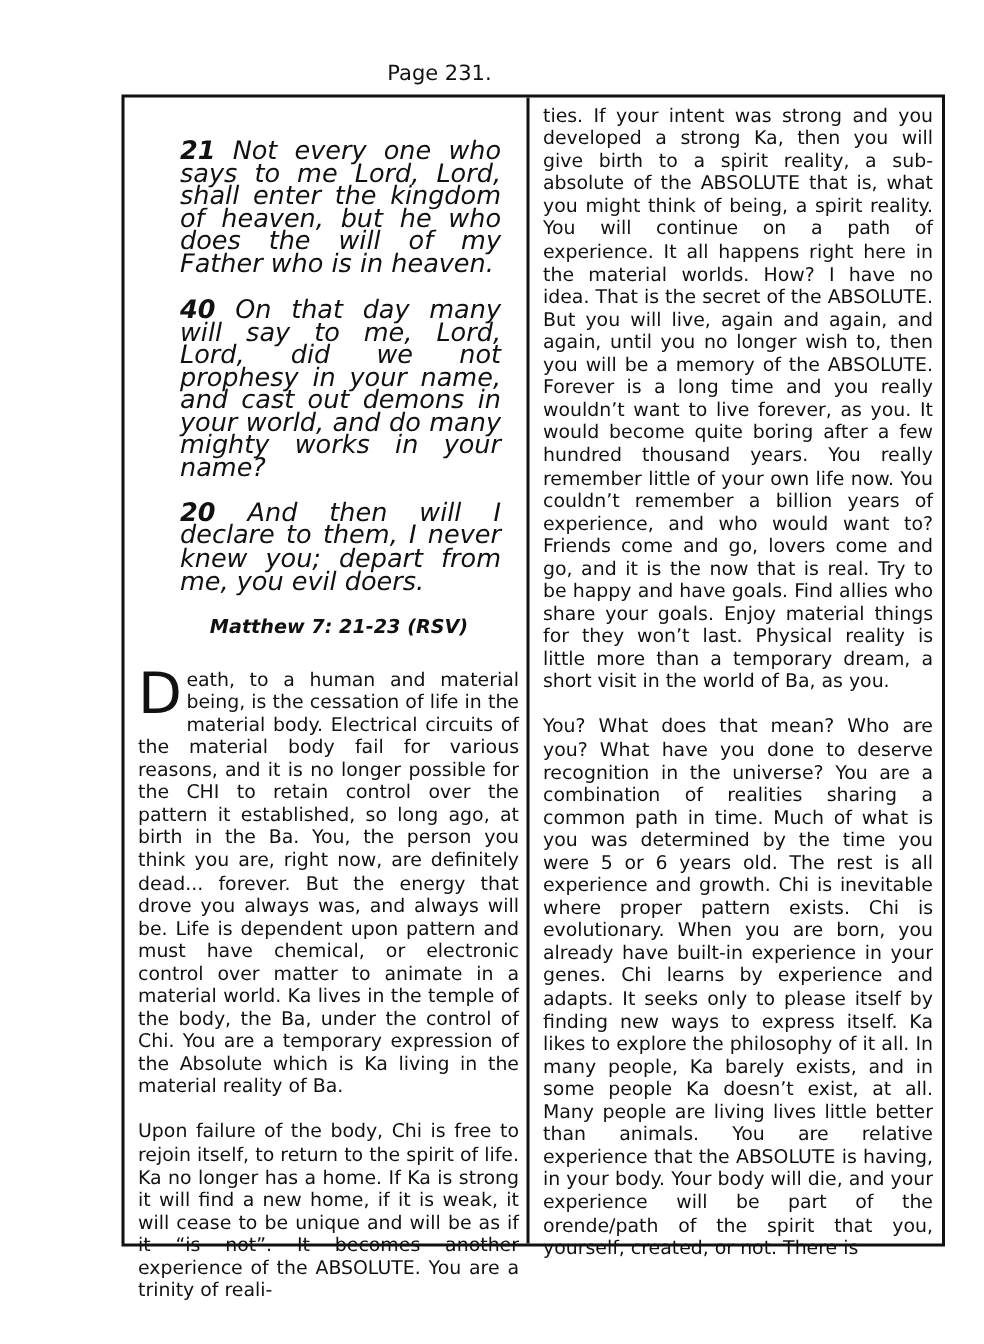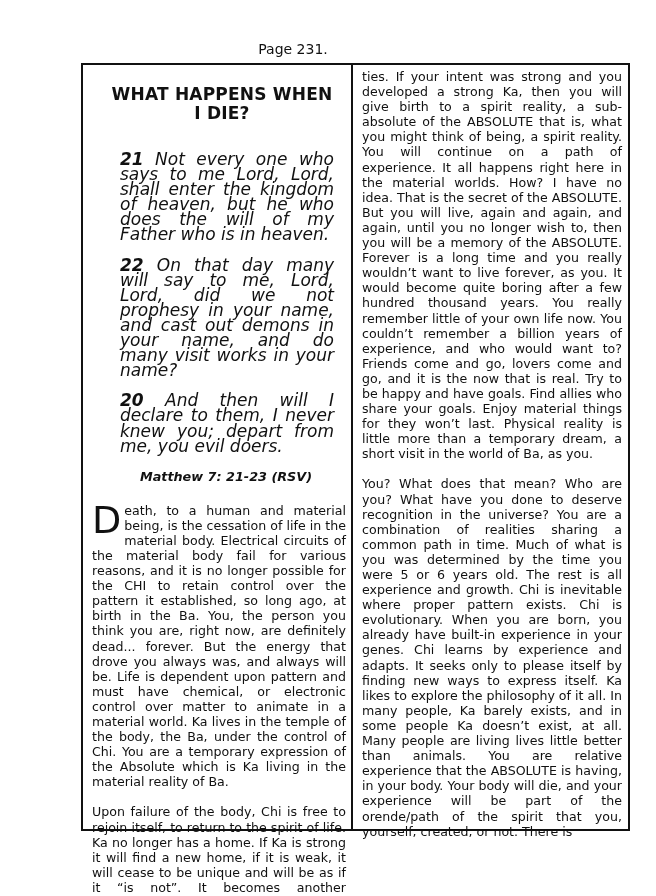--- a/index.html
+++ b/index.html
@@ -116,25 +116,24 @@
 </style>
 </head>
 <body>
 
 <div class="page-label">Page 231.</div>
 
 <div class="frame">
   <div class="divider"></div>
 
   <div class="col col-left">
-    <h1 class="title">WHAT HAPPENS WHEN I DIE?</h1>
 
     <div class="verses">
       <p class="verse"><span class="verse-num">21</span><span> Not every one who says to me Lord, Lord, shall enter the kingdom of heaven, but he who does the will of my Father who is in heaven.</span></p>
-      <p class="verse"><span class="verse-num">22</span><span> On that day many will say to me, Lord, Lord, did we not prophesy in your name, and cast out demons in your name, and do many visit works in your name?</span></p>
+      <p class="verse"><span class="verse-num">40</span><span> On that day many will say to me, Lord, Lord, did we not prophesy in your name, and cast out demons in your world, and do many mighty works in your name?</span></p>
       <p class="verse" style="margin-bottom:0"><span class="verse-num">20</span><span> And then will I declare to them, I never knew you; depart from me, you evil doers.</span></p>
       <p class="citation" style="margin-top:15px">Matthew  7: 21-23 (RSV)</p>
     </div>
 
     <p class="para body-start"><span class="dropcap">D</span><span>eath, to a human and material being, is the cessation of life in the material body. Electrical circuits of the material body fail for various reasons, and it is no longer possible for the CHI to retain control over the pattern it established, so long ago, at birth in the Ba. You, the person you think you are, right now, are definitely dead... forever. But the energy that drove you always was, and always will be. Life is dependent upon pattern and must have chemical, or electronic control over matter to animate in a material world. Ka lives in the temple of the body, the Ba, under the control of Chi. You are a temporary expression of the Absolute which is Ka living in the material reality of Ba.</span></p>
     <p class="para">Upon failure of the body, Chi is free to rejoin itself, to return to the spirit of life. Ka no longer has a home. If Ka is strong it will find a new home, if it is weak, it will cease to be unique and will be as if it “is not”. It becomes another experience of the ABSOLUTE. You are a trinity of reali-</p>
   </div>
 
   <div class="col col-right">
     <p class="para">ties. If your intent was strong and you developed a strong Ka, then you will give birth to a spirit reality, a sub-absolute of the ABSOLUTE that is, what you might think of being, a spirit reality. You will continue on a path of experience. It all happens right here in the material worlds. How? I have no idea. That is the secret of the ABSOLUTE. But you will live, again and again, and again, until you no longer wish to, then you will be a memory of the ABSOLUTE. Forever is a long time and you really wouldn’t want to live forever, as you. It would become quite boring after a few hundred thousand years. You really remember little of your own life now. You couldn’t remember a billion years of experience, and who would want to? Friends come and go, lovers come and go, and it is the now that is real. Try to be happy and have goals. Find allies who share your goals. Enjoy material things for they won’t last. Physical reality is little more than a temporary dream, a short visit in the world of Ba, as you.</p>

